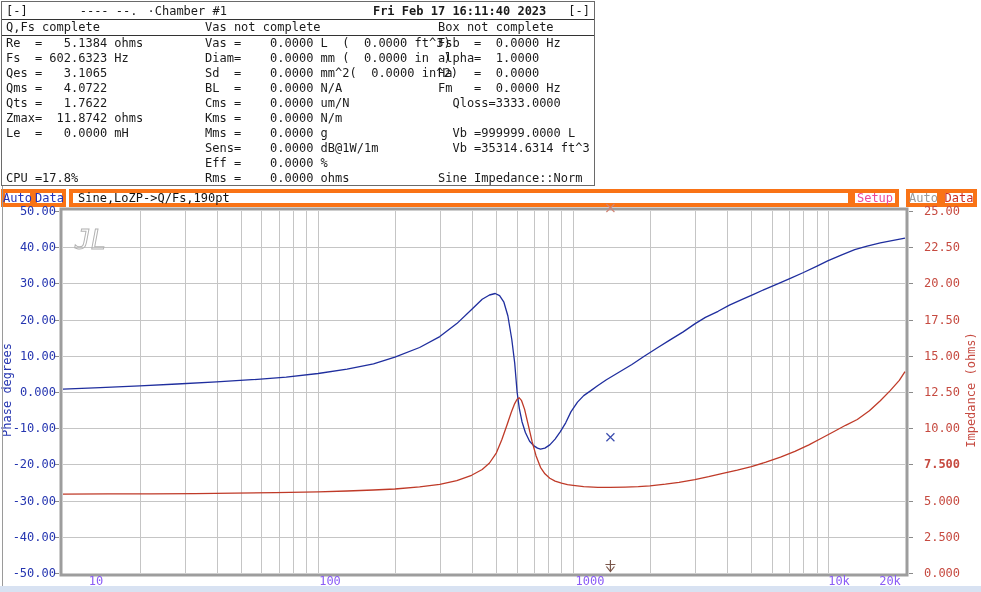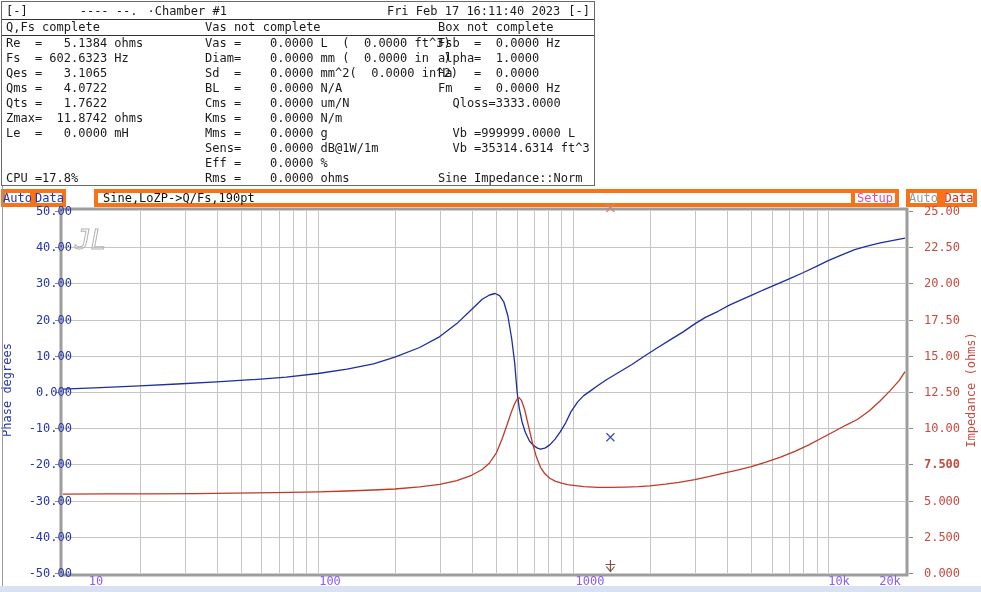--- a/index.html
+++ b/index.html
@@ -7,38 +7,38 @@
           font-family:"DejaVu Sans Mono","Liberation Mono",monospace;font-size:12px;color:#1a1a1a;}
   
   .params-panel{position:absolute;left:1px;top:1px;width:594px;height:185px;background:#fff;
                 border:1px solid #6a6a6a;box-sizing:border-box;}
   .titlebar{position:relative;height:17px;border-bottom:1px solid #333;display:flex;align-items:center;}
   .titlebar span{white-space:pre;}
   .tb-ctrl{margin-left:4px;cursor:default;}
   .tb-dashes{margin-left:52px;color:#1a1a1a;}
   .tb-doc{margin-left:10px;}
   .tb-grow{flex:1;}
-  .tb-date{margin-right:8px;}
+  .tb-date{margin-right:22px;font-weight:bold;}
   .tb-ctrl-r{margin-right:4px;}
   .headers-row{position:relative;height:15px;border-bottom:1px solid #333;}
   .headers-row span,.param-row span{position:absolute;white-space:pre;}
   .col1{left:4px;} .col2{left:203px;} .col3{left:436px;}
   .param-row{position:relative;height:15px;}
   
   .btn{position:absolute;top:189px;height:18px;box-sizing:border-box;border:4px solid #f97316;
        background:#fff;display:flex;align-items:center;justify-content:center;white-space:pre;}
   #btn-auto-l{left:1px;width:33px;color:#2333bb;}
   #btn-data-l{left:33px;width:33px;color:#2333bb;}
-  #title-strip{left:69px;width:783px;justify-content:flex-start;padding-left:5px;color:#111;margin-left:25px;}
+  #title-strip{left:69px;width:783px;justify-content:flex-start;padding-left:5px;color:#111;}
   #btn-setup{left:851px;width:48px;color:#ec4899;}
   #btn-auto-r{left:906px;width:35px;color:#9a9a9a;}
   #btn-data-r{left:941px;width:36px;color:#cc2d20;}
   
   #plot-svg{position:absolute;left:63px;top:211px;overflow:visible;}
-  .ytick-l{position:absolute;left:16px;width:56px;text-align:right;color:#2535b0;height:14px;line-height:14px;white-space:pre;}
+  .ytick-l{position:absolute;left:0;width:56px;text-align:right;color:#2535b0;height:14px;line-height:14px;white-space:pre;}
   .ytick-r{position:absolute;left:911px;width:62px;text-align:center;color:#c64a40;height:14px;line-height:14px;white-space:pre;}
   .xtick{position:absolute;top:574px;width:60px;text-align:center;color:#8b5cf6;height:14px;line-height:14px;}
   #phase-label{position:absolute;left:-57px;top:383px;width:128px;text-align:center;color:#2535b0;
                transform:rotate(-90deg);}
   #imp-label{position:absolute;left:896px;top:383px;width:150px;text-align:center;color:#c64a40;
              transform:rotate(-90deg);}
   .bottom-strip{position:absolute;left:0;top:586px;width:981px;height:6px;background:#d8e2f2;}
   .left-frame{position:absolute;left:2px;top:186px;width:1px;height:400px;background:#9a9a9a;}
 </style>
 </head>

